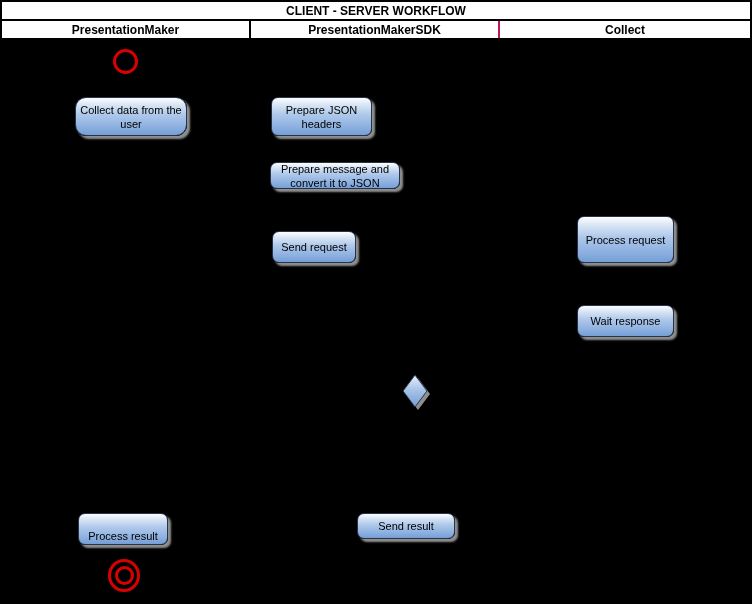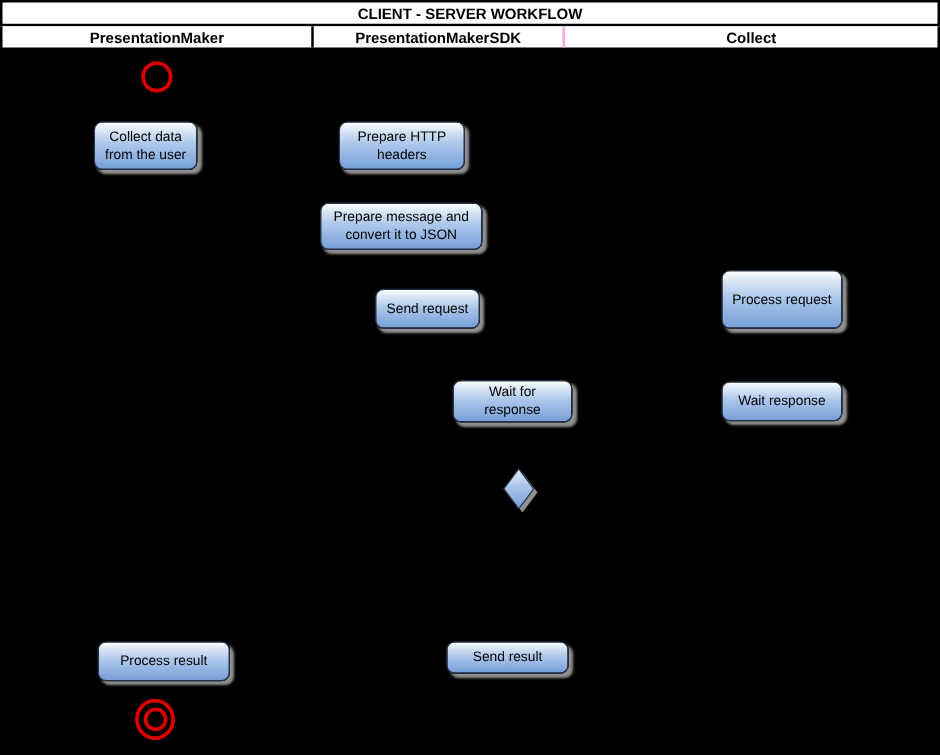--- a/index.html
+++ b/index.html
@@ -25,21 +25,21 @@
     border-left:2px solid #000;border-right:2px solid #000;border-bottom:2px solid #000;
     display:flex;
   }
   .lane-cell{
     box-sizing:border-box;
     display:flex;align-items:center;justify-content:center;
     font-size:12px;font-weight:bold;color:#000;
     height:100%;
   }
   .lane-cell.l1{width:249px;border-right:2px solid #000;}
-  .lane-cell.l2{width:201px;border-right:2px solid #f9a8d4;}
+  .lane-cell.l2{width:249px;border-right:2px solid #be185d;}
   .lane-cell.l3{flex:1;}
   
   #body{position:absolute;left:0;top:40px;width:752px;height:564px;background:#000;}
   #edges{position:absolute;left:0;top:0;width:752px;height:604px;pointer-events:none;}
   
   .node{
     position:absolute;
     box-sizing:border-box;
     border:1px solid #26334a;
     border-radius:7px;
@@ -107,43 +107,40 @@
       <polyline points="411,338 411,372"></polyline>
       <polyline points="412,404 412,414 440,414 440,424"></polyline>
       <polyline points="440,464 440,488 406,488 406,513"></polyline>
       <polyline points="357,529 175,529"></polyline>
       <polyline points="126,545 124,559"></polyline>
     </g>
   </svg>
 
   <div class="start-circle"></div>
 
-  <div class="node" style="left:75px;top:97px;width:83px;height:39px;">
+  <div class="node" style="left:75px;top:97px;width:112px;height:39px;border-radius:11px;">
     <span>Collect data from the user</span>
   </div>
 
   <div class="node" style="left:271px;top:97px;width:101px;height:39px;">
-    <span>Prepare HTTP headers</span>
+    <span>Prepare JSON headers</span>
   </div>
 
-  <div class="node" style="left:256px;top:162px;width:130px;height:38px;">
+  <div class="node" style="left:270px;top:162px;width:130px;height:27px;">
     <span>Prepare message and convert it to JSON</span>
   </div>
 
-  <div class="node" style="left:272px;top:231px;width:84px;height:32px;margin-left:28px;">
+  <div class="node" style="left:272px;top:231px;width:84px;height:32px;">
     <span>Send request</span>
   </div>
 
   <div class="node" style="left:577px;top:216px;width:97px;height:47px;">
     <span>Process request</span>
   </div>
 
-  <div class="node narrow-text" style="left:362px;top:304px;width:96px;height:34px;">
-    <span>Wait for response</span>
-  </div>
 
   <div class="node" style="left:577px;top:305px;width:97px;height:32px;">
     <span>Wait response</span>
   </div>
 
   <svg style="position:absolute;left:397px;top:369px;" width="34" height="41" xmlns="http://www.w3.org/2000/svg">
     <defs>
       <linearGradient id="diamondGrad" x1="0" y1="0" x2="0" y2="1">
         <stop offset="0%" stop-color="#e9f1fa"></stop>
         <stop offset="45%" stop-color="#a9c4e8"></stop>
@@ -152,21 +149,21 @@
     </defs>
     <polygon points="18,6 30,22 18,38 6,22" fill="#9e9e9e" opacity="0.9" transform="translate(3,3)"></polygon>
     <polygon points="18,6 30,22 18,38 6,22" fill="url(#diamondGrad)" stroke="#26334a" stroke-width="1"></polygon>
   </svg>
 
 
   <div class="node" style="left:357px;top:513px;width:98px;height:26px;">
     <span>Send result</span>
   </div>
 
-  <div class="node" style="left:78px;top:513px;width:106px;height:32px;">
+  <div class="node" style="left:78px;top:513px;width:90px;height:32px;align-items:flex-end;">
     <span>Process result</span>
   </div>
 
   <div class="end-circle-outer">
     <div class="end-circle-inner"></div>
   </div>
 
 </div>
 
 </body></html>

